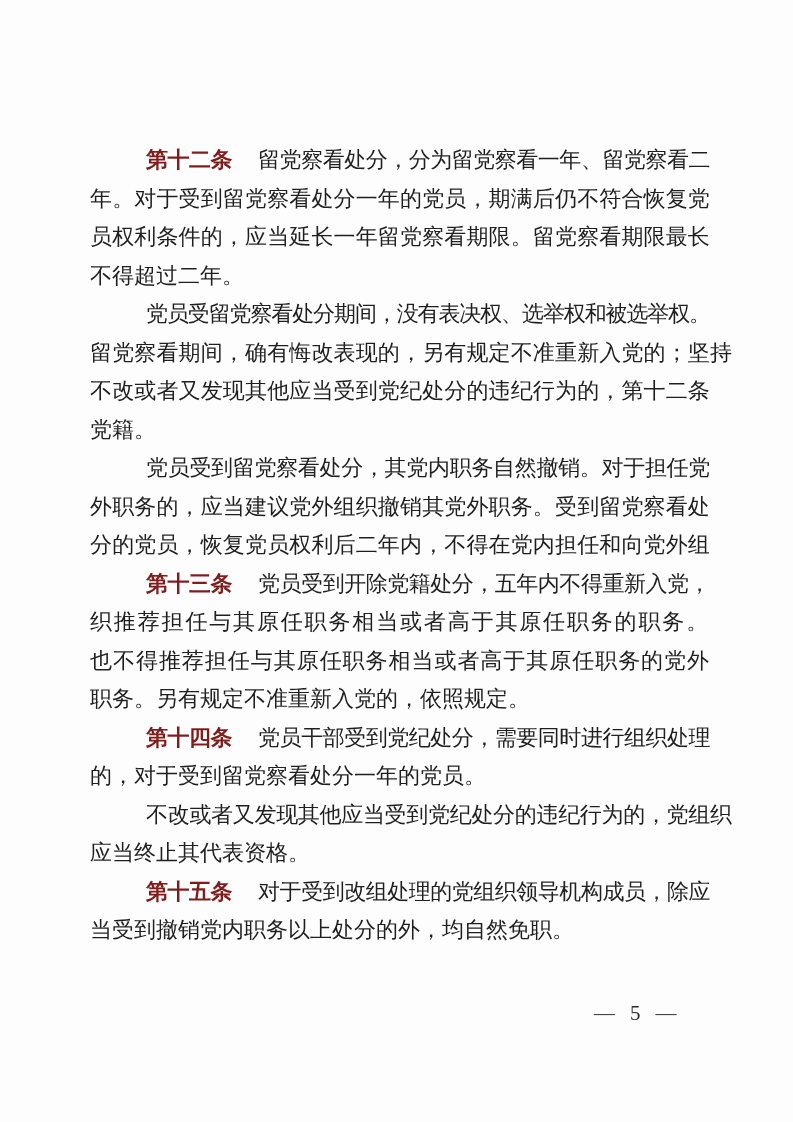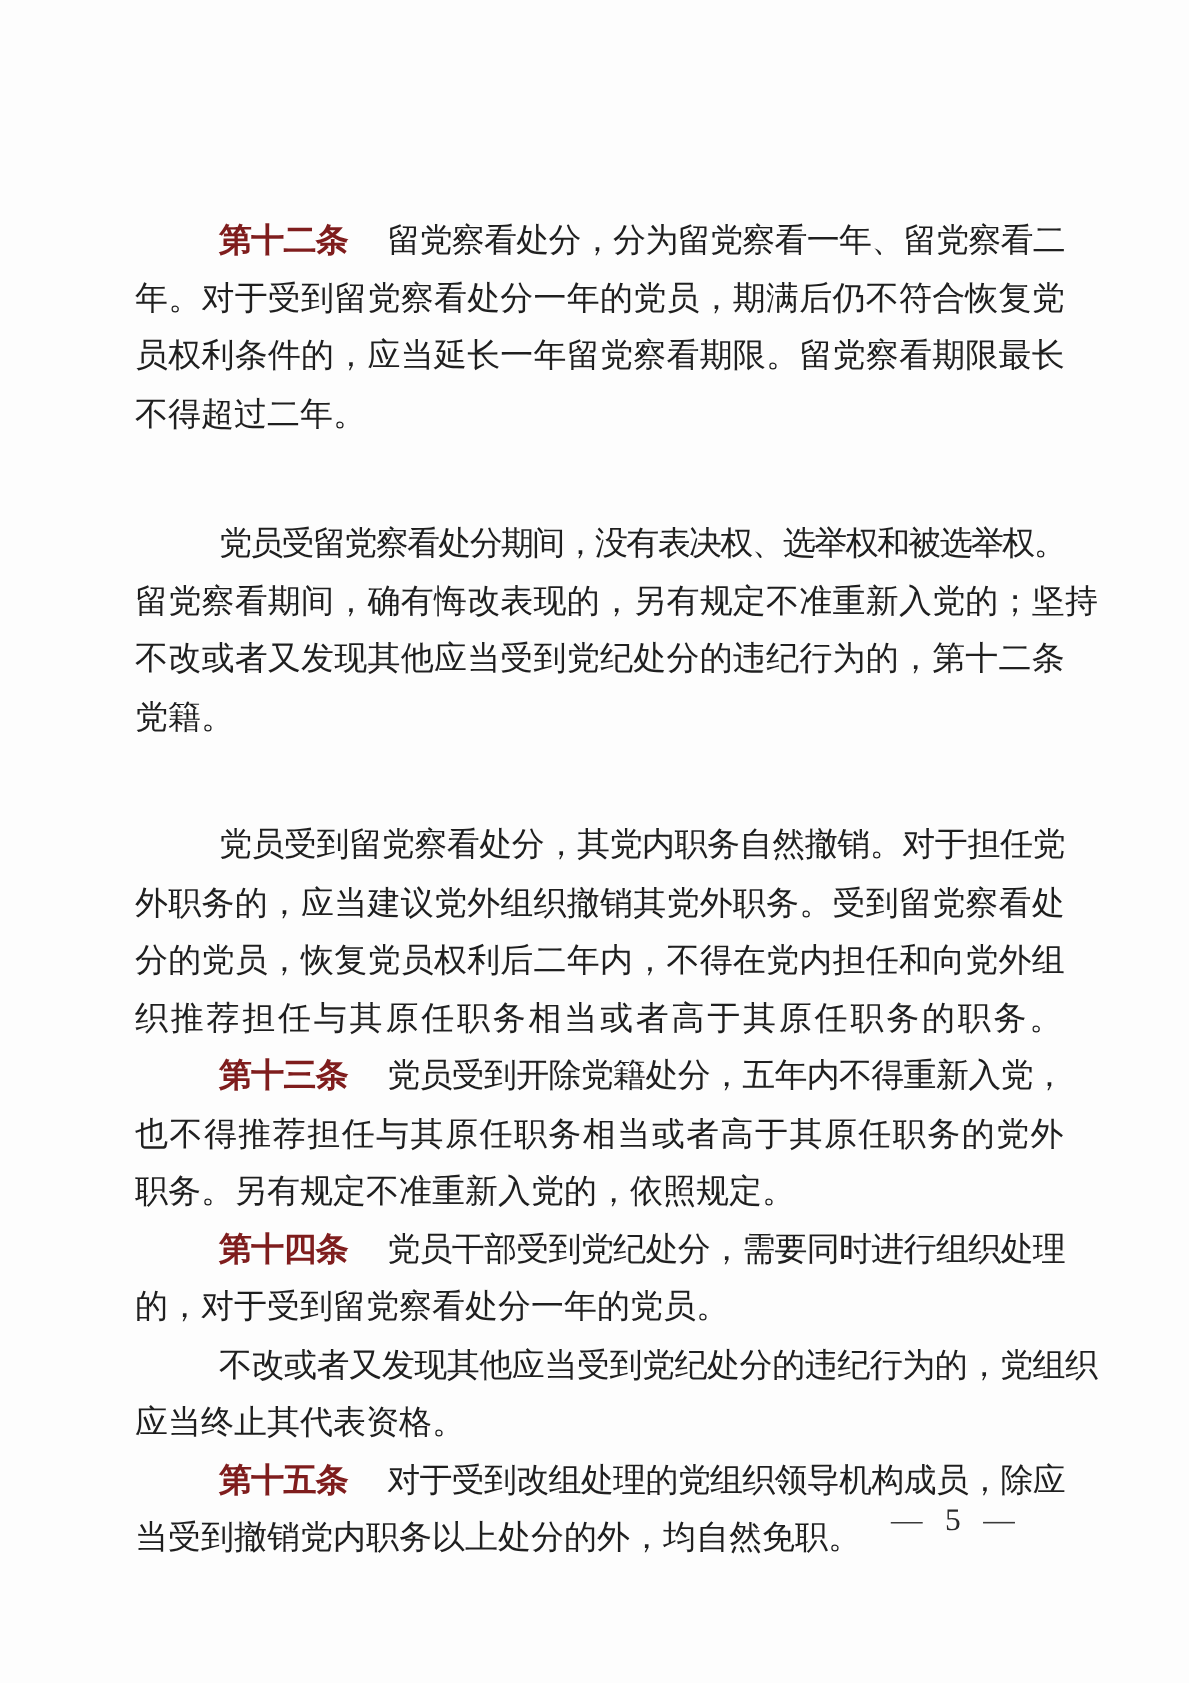--- a/index.html
+++ b/index.html
@@ -56,29 +56,29 @@
 </style>
 </head>
 <body>
 
 <div class="page">
   <div class="text-block" id="text-block">
       <div class="line indent" style="letter-spacing: -0.48px;"><span class="bold">第十二条</span><span>留党察看处分，分为留党察看一年、留党察看二</span></div>
       <div class="line" style="letter-spacing: 0.142857px;"><span>年。对于受到留党察看处分一年的党员，期满后仍不符合恢复党</span></div>
       <div class="line" style="letter-spacing: 0.142857px;"><span>员权利条件的，应当延长一年留党察看期限。留党察看期限最长</span></div>
       <div class="line"><span>不得超过二年。</span></div>
-      <div class="line indent" style="letter-spacing: -1.11111px; margin-top: 48px;"><span>党员受留党察看处分期间，没有表决权、选举权和被选举权。</span></div>
+      <div class="line indent" style="letter-spacing: -1.11111px;"><span>党员受留党察看处分期间，没有表决权、选举权和被选举权。</span></div>
       <div class="line" style="letter-spacing: 0.142857px;"><span>留党察看期间，确有悔改表现的，另有规定不准重新入党的；坚持</span></div>
       <div class="line" style="letter-spacing: 0.142857px;"><span>不改或者又发现其他应当受到党纪处分的违纪行为的，第十二条</span></div>
       <div class="line"><span>党籍。</span></div>
-      <div class="line indent" style="letter-spacing: -0.307692px; margin-top: 47px;"><span>党员受到留党察看处分，其党内职务自然撤销。对于担任党</span></div>
+      <div class="line indent" style="letter-spacing: -0.307692px;"><span>党员受到留党察看处分，其党内职务自然撤销。对于担任党</span></div>
       <div class="line" style="letter-spacing: 0.142857px;"><span>外职务的，应当建议党外组织撤销其党外职务。受到留党察看处</span></div>
       <div class="line" style="letter-spacing: 0.142857px;"><span>分的党员，恢复党员权利后二年内，不得在党内担任和向党外组</span></div>
+      <div class="line indent" style="letter-spacing: -0.48px;"><span class="bold">第十三条</span><span>党员受到开除党籍处分，五年内不得重新入党，</span></div>
       <div class="line" style="letter-spacing: 1.84615px;"><span>织推荐担任与其原任职务相当或者高于其原任职务的职务。</span></div>
-      <div class="line indent" style="letter-spacing: -0.48px;"><span class="bold">第十三条</span><span>党员受到开除党籍处分，五年内不得重新入党，</span></div>
       <div class="line" style="letter-spacing: 0.962963px;"><span>也不得推荐担任与其原任职务相当或者高于其原任职务的党外</span></div>
       <div class="line"><span>职务。另有规定不准重新入党的，依照规定。</span></div>
       <div class="line indent" style="letter-spacing: -0.48px;"><span class="bold">第十四条</span><span>党员干部受到党纪处分，需要同时进行组织处理</span></div>
       <div class="line"><span>的，对于受到留党察看处分一年的党员。</span></div>
       <div class="line indent" style="letter-spacing: -0.307692px;"><span>不改或者又发现其他应当受到党纪处分的违纪行为的，党组织</span></div>
       <div class="line"><span>应当终止其代表资格。</span></div>
       <div class="line indent" style="letter-spacing: -0.48px;"><span class="bold">第十五条</span><span>对于受到改组处理的党组织领导机构成员，除应</span></div>
       <div class="line"><span>当受到撤销党内职务以上处分的外，均自然免职。</span></div>
     </div>
   <div class="page-number">

